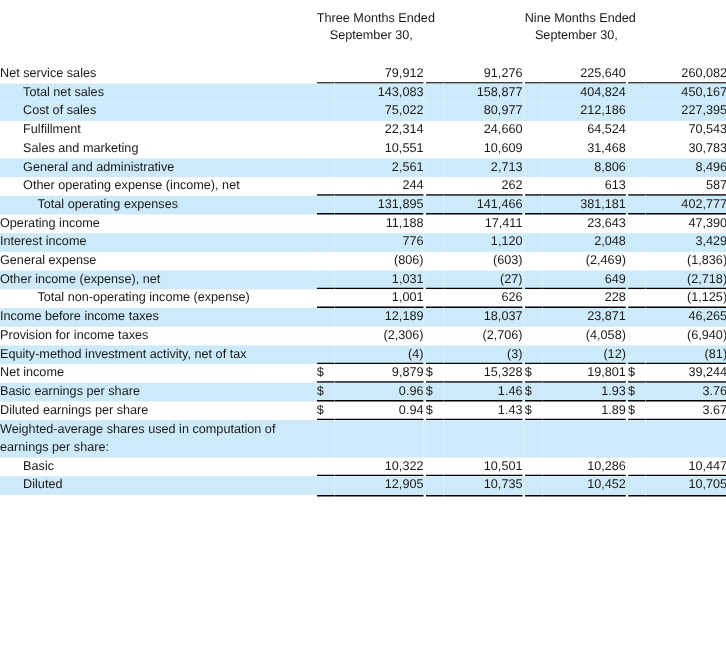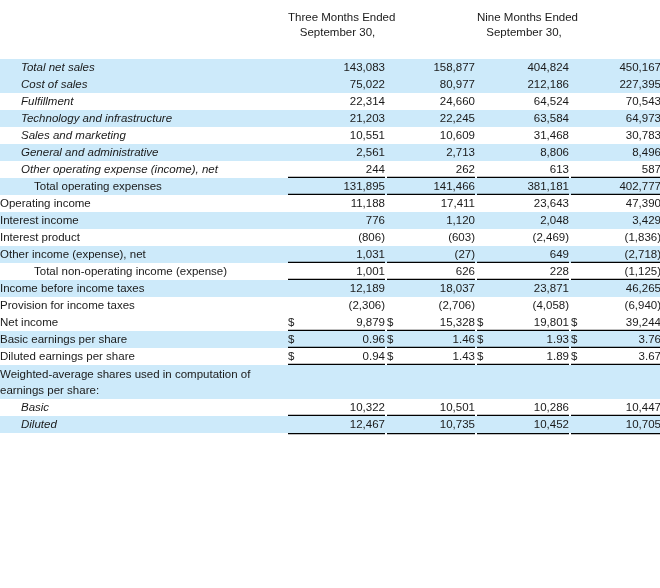--- a/index.html
+++ b/index.html
@@ -70,21 +70,21 @@
     white-space: nowrap;
   }
   tr.row.tall td { height: 34px; line-height: 16px; }
 
   tr.shade td { background: #cdeafa; }
 
   td.label {
     text-align: left;
     padding-left: 8px;
   }
-  td.label.ind1 { padding-left: 21px; font-style: italic; }
+  td.label.ind1 { padding-left: 21px; }
   td.label.ind2 { padding-left: 34px; }
   td.label.wrap { white-space: normal; padding-right: 8px; }
 
   td.cur {
     text-align: left;
     padding-left: 3px;
   }
   td.num {
     text-align: right;
     padding-right: 5px;
@@ -130,20 +130,34 @@
         <span class="g-line">September 30,</span>
       </td>
       <td class="hdr-group" colspan="2"></td>
     </tr>
     <tr class="hdr-gap-row">
         <td colspan="12"></td>
       </tr>
   </thead>
 
   <tbody id="tbody">
+      <tr class="row">
+        <td class="label">Net service sales</td>
+        <td class="cur rb"></td>
+        <td class="num rb">79,912</td>
+        <td class="gap"></td>
+        <td class="cur rb"></td>
+        <td class="num rb">91,276</td>
+        <td class="gap"></td>
+        <td class="cur rb"></td>
+        <td class="num rb">225,640</td>
+        <td class="gap"></td>
+        <td class="cur rb"></td>
+        <td class="num rb">260,082</td>
+      </tr>
       <tr class="row shade">
         <td class="label ind1">Total net sales</td>
         <td class="cur"></td>
         <td class="num">143,083</td>
         <td class="gap"></td>
         <td class="cur"></td>
         <td class="num">158,877</td>
         <td class="gap"></td>
         <td class="cur"></td>
         <td class="num">404,824</td>
@@ -172,34 +186,20 @@
         <td class="gap"></td>
         <td class="cur"></td>
         <td class="num">24,660</td>
         <td class="gap"></td>
         <td class="cur"></td>
         <td class="num">64,524</td>
         <td class="gap"></td>
         <td class="cur"></td>
         <td class="num">70,543</td>
       </tr>
-      <tr class="row shade">
-        <td class="label ind1">Technology and infrastructure</td>
-        <td class="cur"></td>
-        <td class="num">21,203</td>
-        <td class="gap"></td>
-        <td class="cur"></td>
-        <td class="num">22,245</td>
-        <td class="gap"></td>
-        <td class="cur"></td>
-        <td class="num">63,584</td>
-        <td class="gap"></td>
-        <td class="cur"></td>
-        <td class="num">64,973</td>
-      </tr>
       <tr class="row">
         <td class="label ind1">Sales and marketing</td>
         <td class="cur"></td>
         <td class="num">10,551</td>
         <td class="gap"></td>
         <td class="cur"></td>
         <td class="num">10,609</td>
         <td class="gap"></td>
         <td class="cur"></td>
         <td class="num">31,468</td>
@@ -271,21 +271,21 @@
         <td class="cur"></td>
         <td class="num">1,120</td>
         <td class="gap"></td>
         <td class="cur"></td>
         <td class="num">2,048</td>
         <td class="gap"></td>
         <td class="cur"></td>
         <td class="num">3,429</td>
       </tr>
       <tr class="row">
-        <td class="label">Interest product</td>
+        <td class="label">General expense</td>
         <td class="cur"></td>
         <td class="num">(806)</td>
         <td class="gap"></td>
         <td class="cur"></td>
         <td class="num">(603)</td>
         <td class="gap"></td>
         <td class="cur"></td>
         <td class="num">(2,469)</td>
         <td class="gap"></td>
         <td class="cur"></td>
@@ -339,20 +339,34 @@
         <td class="num">(2,306)</td>
         <td class="gap"></td>
         <td class="cur"></td>
         <td class="num">(2,706)</td>
         <td class="gap"></td>
         <td class="cur"></td>
         <td class="num">(4,058)</td>
         <td class="gap"></td>
         <td class="cur"></td>
         <td class="num">(6,940)</td>
+      </tr>
+      <tr class="row shade">
+        <td class="label">Equity-method investment activity, net of tax</td>
+        <td class="cur rb"></td>
+        <td class="num rb">(4)</td>
+        <td class="gap"></td>
+        <td class="cur rb"></td>
+        <td class="num rb">(3)</td>
+        <td class="gap"></td>
+        <td class="cur rb"></td>
+        <td class="num rb">(12)</td>
+        <td class="gap"></td>
+        <td class="cur rb"></td>
+        <td class="num rb">(81)</td>
       </tr>
       <tr class="row">
         <td class="label">Net income</td>
         <td class="cur rb">$</td>
         <td class="num rb">9,879</td>
         <td class="gap"></td>
         <td class="cur rb">$</td>
         <td class="num rb">15,328</td>
         <td class="gap"></td>
         <td class="cur rb">$</td>
@@ -413,21 +427,21 @@
         <td class="gap"></td>
         <td class="cur rb"></td>
         <td class="num rb">10,286</td>
         <td class="gap"></td>
         <td class="cur rb"></td>
         <td class="num rb">10,447</td>
       </tr>
       <tr class="row shade">
         <td class="label ind1">Diluted</td>
         <td class="cur"></td>
-        <td class="num">12,467</td>
+        <td class="num">12,905</td>
         <td class="gap"></td>
         <td class="cur"></td>
         <td class="num">10,735</td>
         <td class="gap"></td>
         <td class="cur"></td>
         <td class="num">10,452</td>
         <td class="gap"></td>
         <td class="cur"></td>
         <td class="num">10,705</td>
       </tr>

